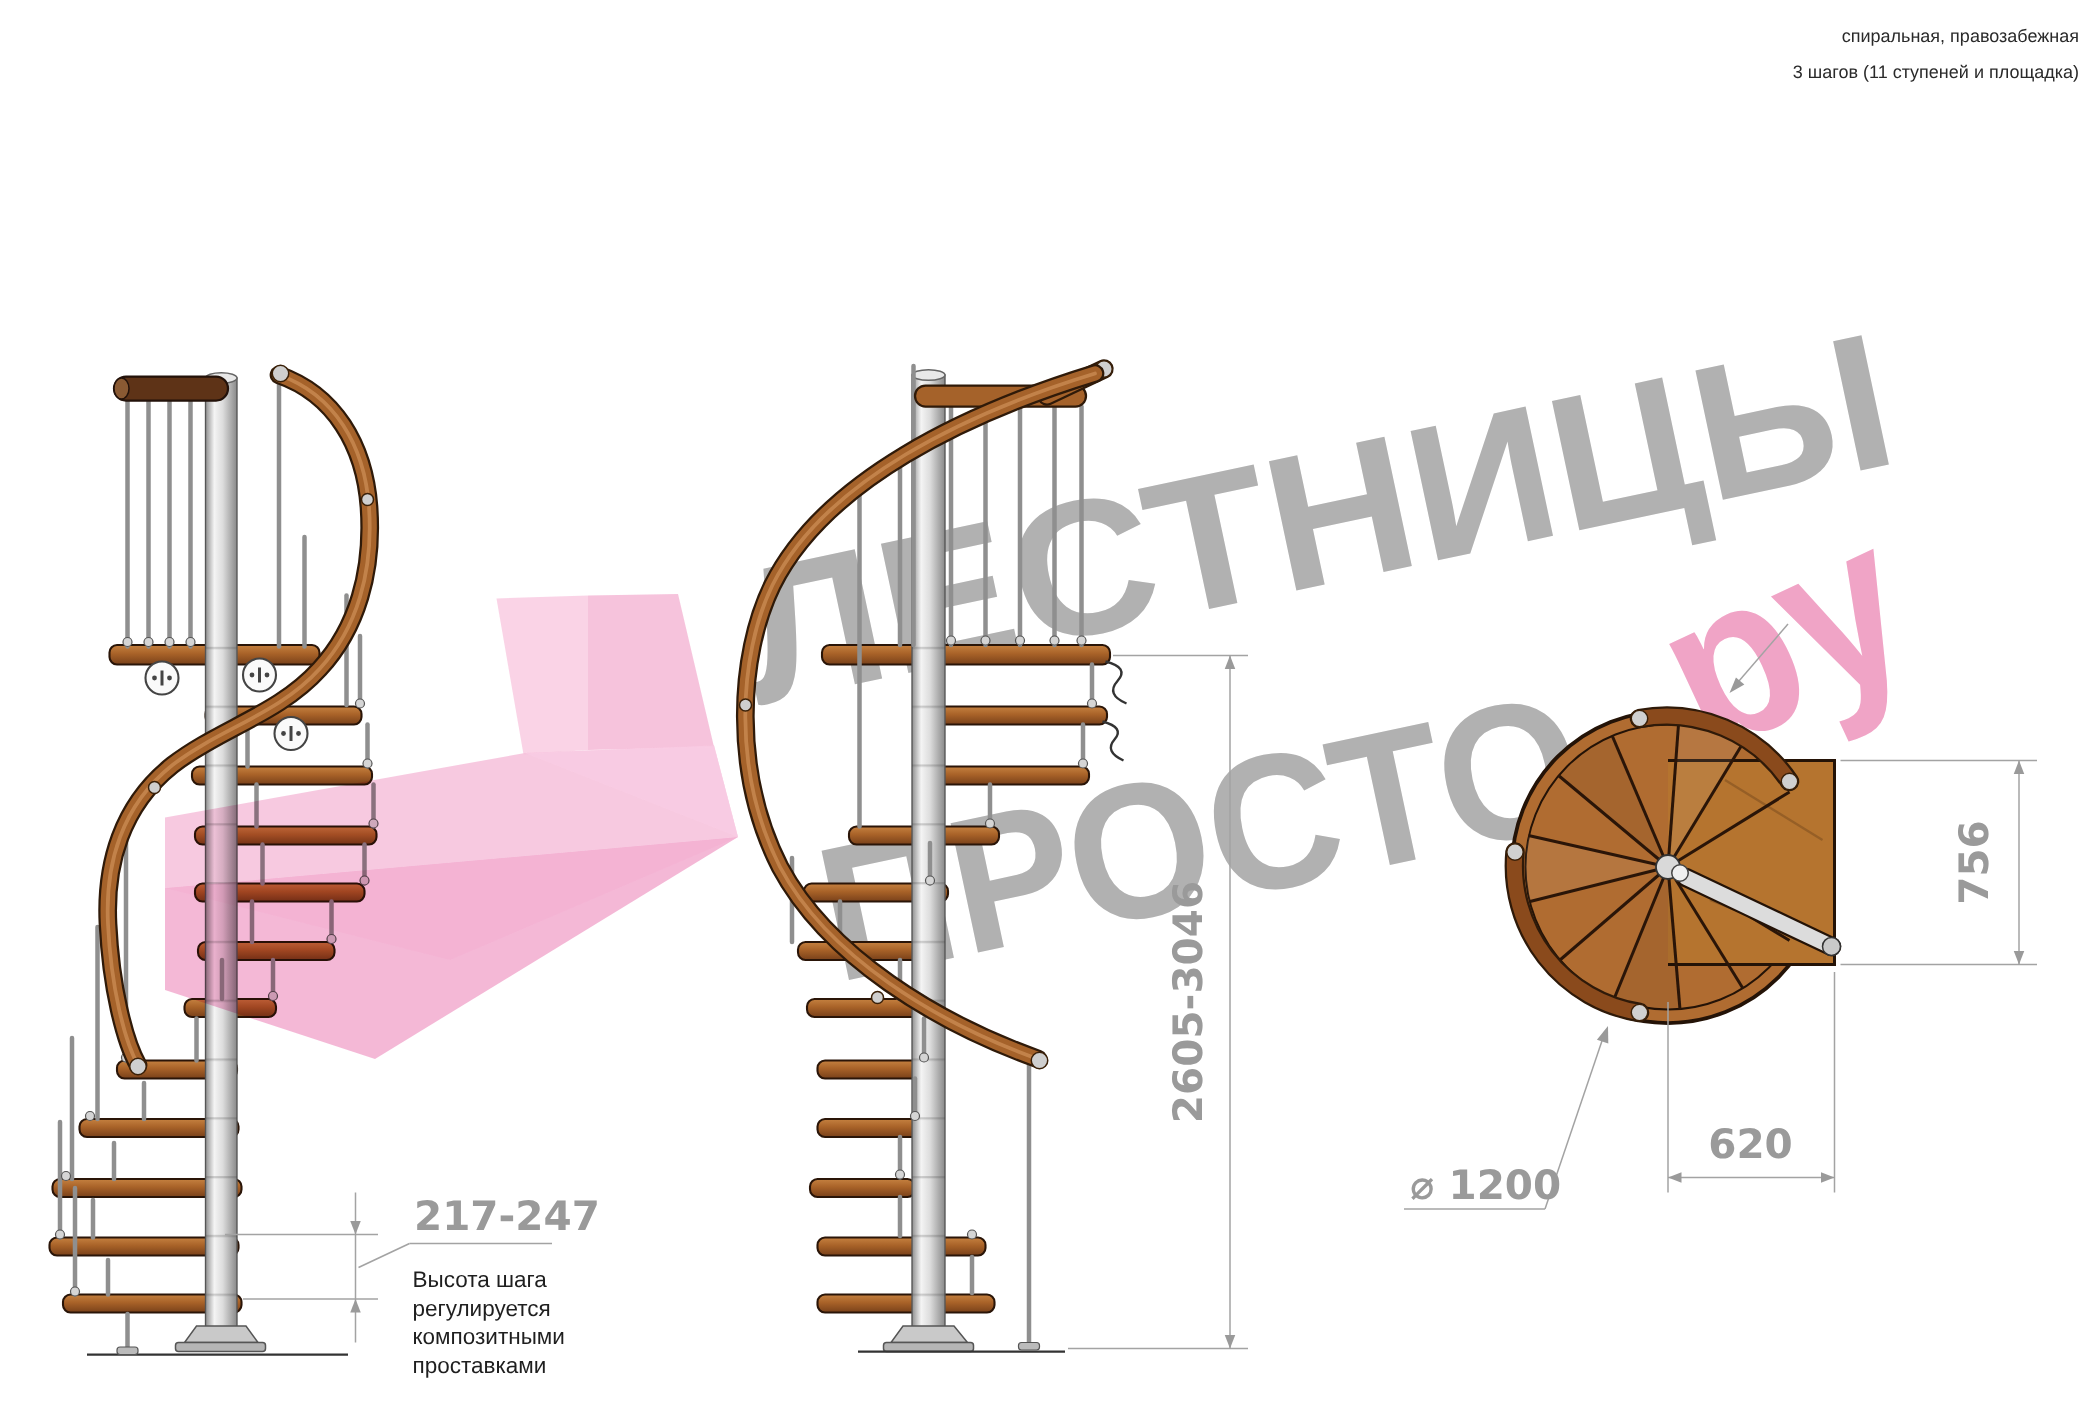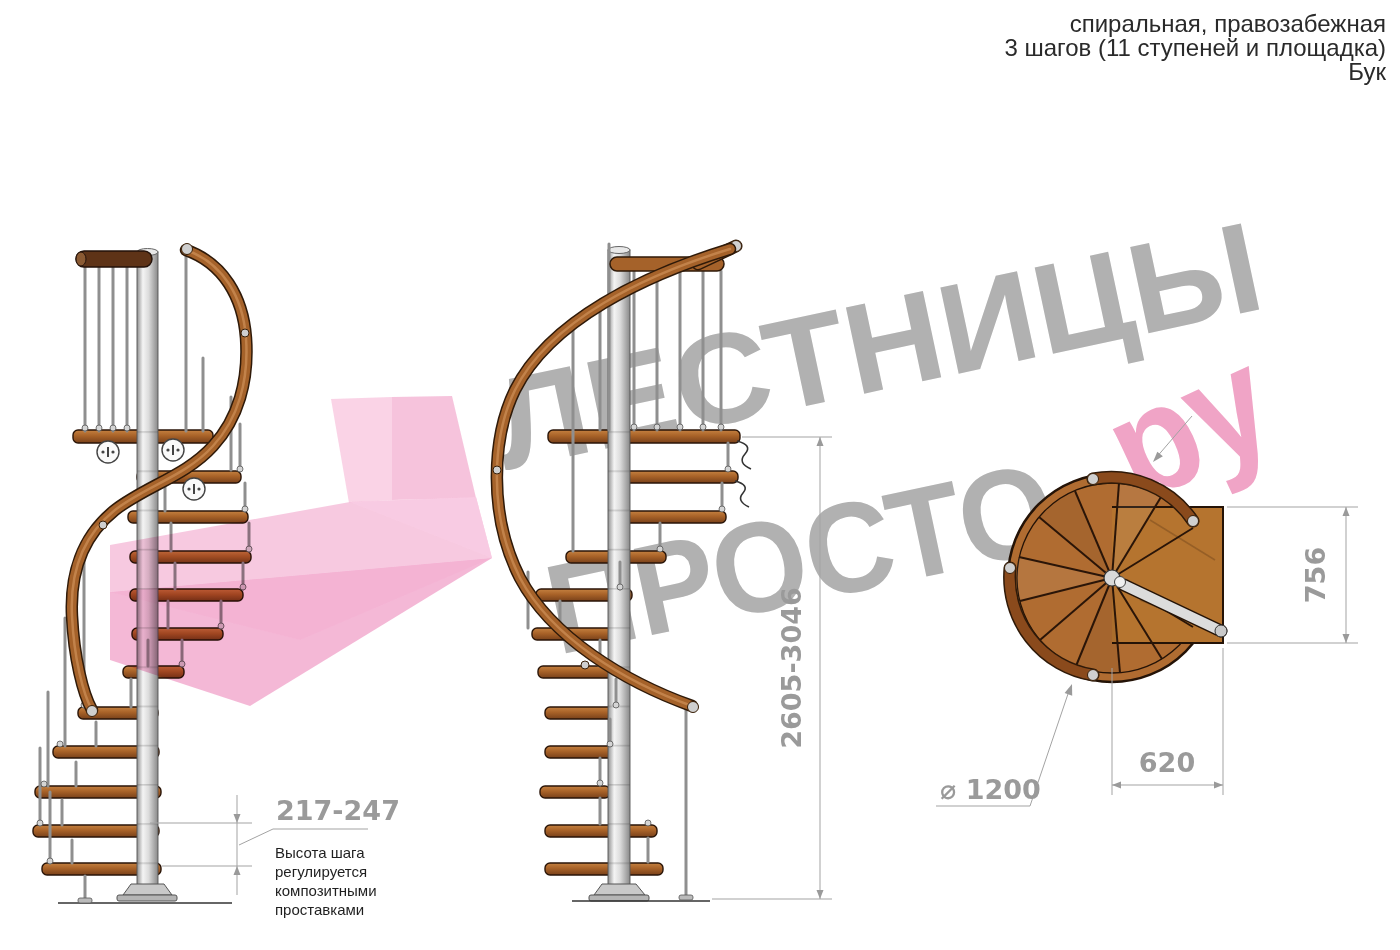--- a/index.html
+++ b/index.html
@@ -1,19 +1,19 @@
 <!DOCTYPE html>
 <html><head>
 <meta charset="utf-8">
 <style>
   html,body{margin:0;padding:0;background:#ffffff;}
   .canvas{position:relative;width:1400px;height:950px;background:#ffffff;overflow:hidden;
           font-family:"Liberation Sans",sans-serif;}
   .hdr{position:absolute;top:12px;right:14px;text-align:right;color:#2a2a2a;
-       font-size:24px;line-height:24px;font-family:"Liberation Sans",sans-serif;}
+       font-size:12px;line-height:24px;font-family:"Liberation Sans",sans-serif;}
   svg{position:absolute;left:0;top:0;}
   .wm{font-family:"Liberation Sans",sans-serif;font-weight:bold;fill:#b1b1b1;}
   .wm-pink{font-family:"Liberation Sans",sans-serif;font-weight:bold;fill:#f0a4c6;}
   .dimtxt{font-family:"DejaVu Sans",sans-serif;font-weight:bold;fill:#9a9a9a;font-size:27px;}
   .notetxt{font-family:"Liberation Sans",sans-serif;fill:#1f1f1f;font-size:15px;}
   .dimline{stroke:#a3a3a3;stroke-width:1;fill:none;}
   .dimarr{fill:#9a9a9a;stroke:none;}
   .tread{fill:url(#woodV);stroke:#2a1508;stroke-width:1.4;}
   .bal{stroke:#8f8f8f;stroke-width:3;stroke-linecap:round;}
   .ball{fill:#d5d5d5;stroke:#555;stroke-width:0.8;}
@@ -358,16 +358,15 @@
 
     <g>
       <line class="dimline" x1="1192" y1="416" x2="1155" y2="459"></line>
       <path class="dimarr" d="M1153,462 L1162.9,456.3 L1157.3,451.7 Z"></path>
     </g>
   </svg>
 
   <div class="hdr">
     <div>спиральная, правозабежная</div>
     <div>3 шагов (11 ступеней и площадка)</div>
-    <div>Бук</div>
   </div>
 
 </div>
 
 </body></html>

